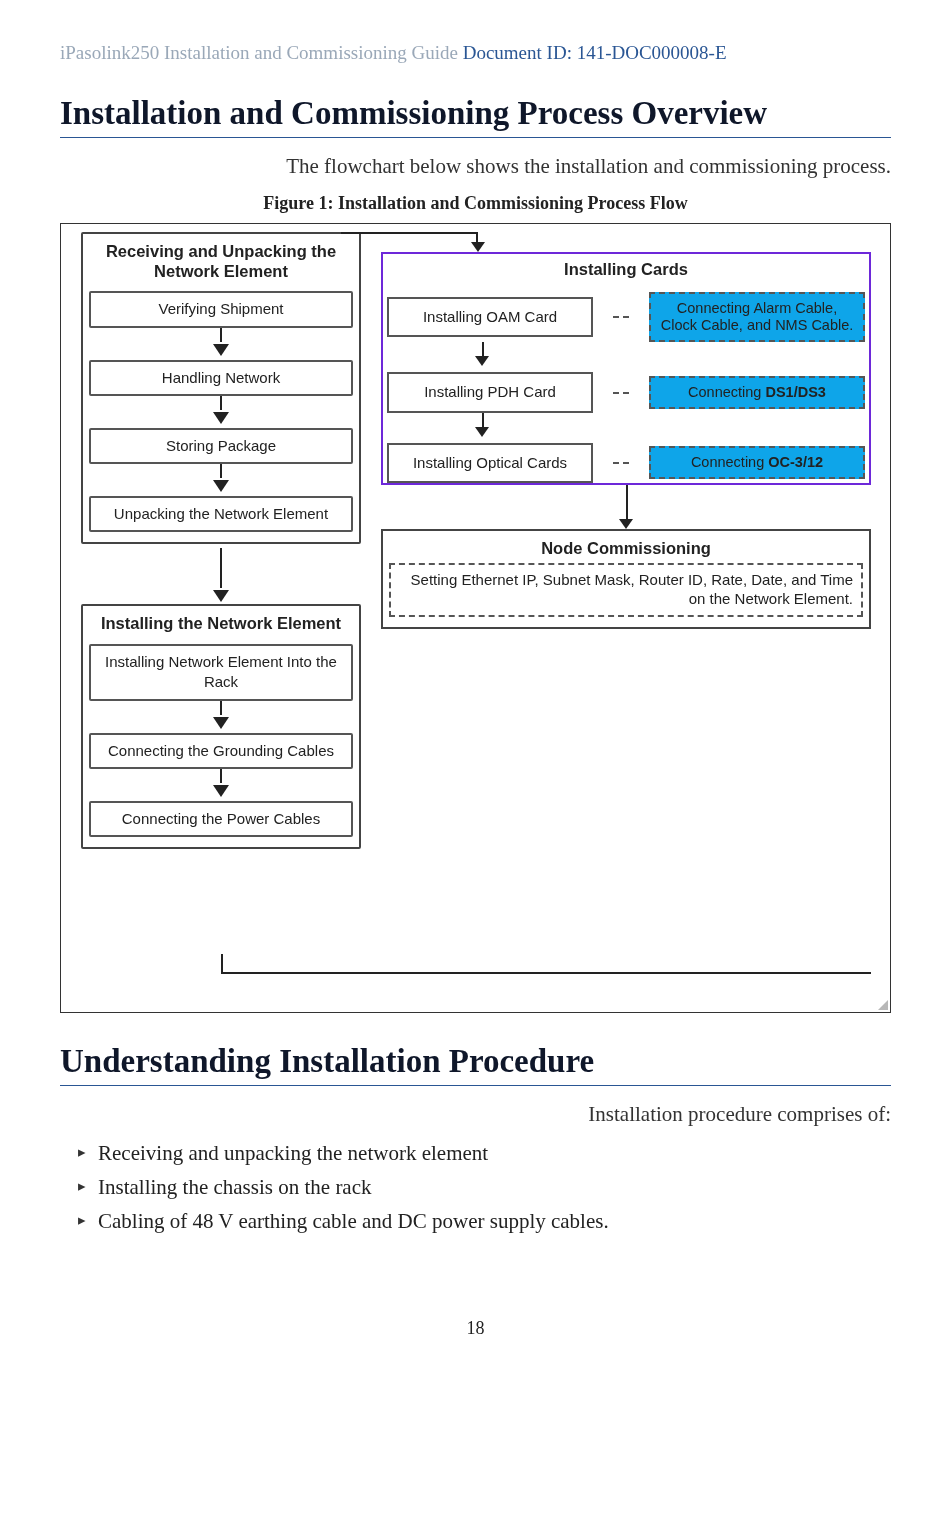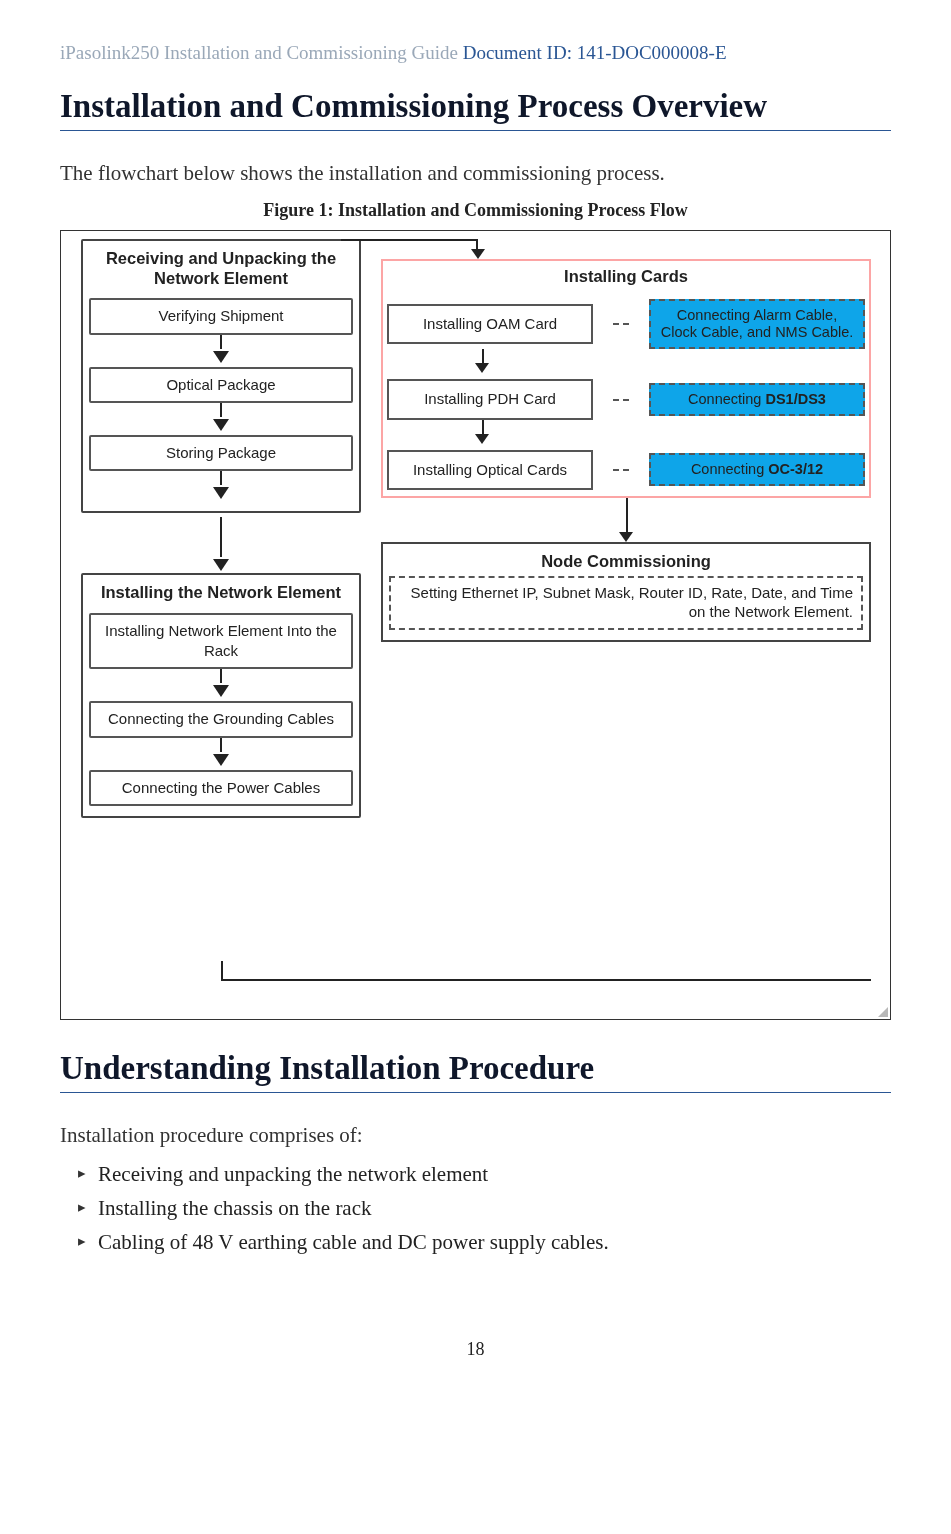--- a/index.html
+++ b/index.html
@@ -9,38 +9,39 @@
     padding: 40px 60px 30px 60px;
     width: 951px;
     box-sizing: border-box;
     color: #222;
     font-size: 20px;
     line-height: 1.35;
   }
   .header-line {
     font-size: 19px;
     color: #9aa8b8;
-    margin-bottom: 18px;
+    margin-bottom: 25px;
   }
   .header-line .docid {
     color: #2a5694;
   }
   h1.section {
     font-family: Garamond, "Times New Roman", Georgia, serif;
     font-weight: bold;
     font-size: 33px;
     color: #0f172a;
     margin: 14px 0 2px 0;
     border-bottom: 1px solid #2a5694;
     padding-bottom: 2px;
   }
   p.body {
-    margin: 28px 0 10px 0;
+    margin: 14px 0 10px 0;
     font-size: 21px;
     color: #333;
+    text-align: right;
   }
   .figcap {
     text-align: center;
     font-weight: bold;
     font-size: 18px;
     margin: 10px 0 8px 0;
   }
   .figure-frame {
     border: 1px solid #333;
     padding: 6px 4px 40px 10px;
@@ -88,22 +89,22 @@
     position: relative;
   }
   .arrow-shaft {
     width: 2px; height: 14px; background: #222;
     margin: 0 auto;
   }
   .arrow-shaft.long { height: 40px; }
 
   
   .cards-grp {
-    border: 2px solid #fca5a5;
-    padding: 4px 4px 6px 4px;
+    border: 2px solid #6d28d9;
+    padding: 4px 4px 0 4px;
   }
   .row {
     display: flex;
     align-items: center;
     gap: 20px;
     margin-top: 6px;
   }
   .step-b {
     border: 2px solid #555;
     padding: 8px 6px;
@@ -208,26 +209,27 @@
 <div class="figcap">Figure 1: Installation and Commissioning Process Flow</div>
 
 <div class="figure-frame">
 
   <div class="col colA">
     <div class="grp">
       <div class="grp-title">Receiving and Unpacking the Network Element</div>
       <div class="step">Verifying Shipment</div>
       <div class="arrow-shaft"></div>
         <div class="arrow-down"></div>
-      <div class="step">Optical Package</div>
+      <div class="step">Handling Network</div>
       <div class="arrow-shaft"></div>
         <div class="arrow-down"></div>
       <div class="step">Storing  Package</div>
       <div class="arrow-shaft"></div>
         <div class="arrow-down"></div>
+      <div class="step">Unpacking the Network Element</div>
     </div>
 
     <div class="arrow-shaft long"></div>
       <div class="arrow-down"></div>
 
     <div class="grp">
       <div class="grp-title" style="text-align:center">Installing the Network Element</div>
       <div class="step">Installing Network Element Into the Rack</div>
       <div class="arrow-shaft"></div>
         <div class="arrow-down"></div>

